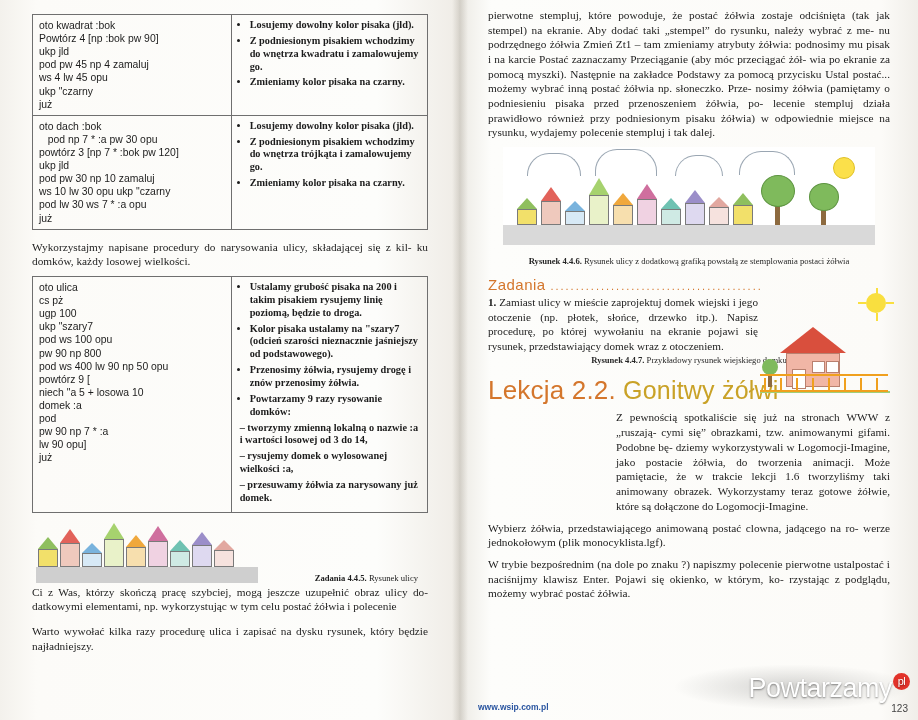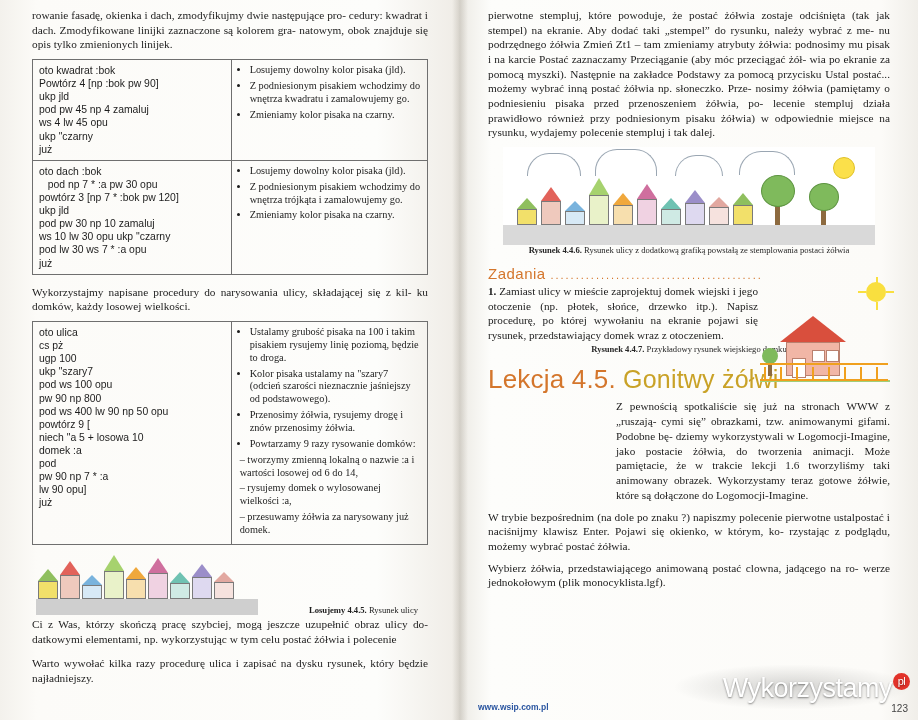--- a/index.html
+++ b/index.html
@@ -70,29 +70,30 @@
     width: 47%;
     font-family: "Liberation Sans", sans-serif;
     font-size: 10.4px;
     line-height: 1.26;
     white-space: pre-wrap;
   }
   .proc-table td.desc {
     font-size: 10.3px;
     line-height: 1.25;
     font-family: "Liberation Serif", serif;
+    font-weight: bold;
   }
   .desc ul { margin: 0; padding-left: 12px; }
   .desc li { margin: 0 0 3px 0; }
 
   
   .figcap {
     font-size: 8.6px;
     text-align: center;
-    margin: 0 0 8px 0;
+    margin: 11px 0 8px 0;
     color: #262626;
   }
   .figcap b { font-weight: bold; }
 
   
   .street {
     position: relative;
     height: 60px;
     width: 222px;
     margin: 6px 0 0 4px;
@@ -281,23 +282,20 @@
 </head>
 <body>
 
 <div class="page">
   <div class="page-left"></div>
   <div class="page-right"></div>
   <div class="gutter"></div>
 
   <div class="col col-left">
 
-    <p class="body">rowanie fasadę, okienka i dach, zmodyfikujmy dwie następujące pro-
-cedury: kwadrat i dach. Zmodyfikowane linijki zaznaczone są kolorem gra-
-natowym, obok znajduje się opis tylko zmienionych linijek.</p>
 
     <table class="proc-table">
       <tbody>
           <tr>
         <td class="code">oto kwadrat :bok
 Powtórz 4 [np :bok pw 90]
 ukp jld
 pod pw 45 np 4 zamaluj
 ws 4 lw 45 opu
 ukp "czarny
@@ -345,25 +343,25 @@
 pod ws 400 lw 90 np 50 opu
 powtórz 9 [
 niech "a 5 + losowa 10
 domek :a
 pod
 pw 90 np 7 * :a
 lw 90 opu]
 już</td>
         <td class="desc">
           <ul>
-            <li>Ustalamy grubość pisaka na 100 i takim pisakiem rysujemy linię poziomą, będzie to droga.</li>
+            <li>Ustalamy grubość pisaka na 200 i takim pisakiem rysujemy linię poziomą, będzie to droga.</li>
             <li>Kolor pisaka ustalamy na "szary7 (odcień szarości nieznacznie jaśniejszy od podstawowego).</li>
             <li>Przenosimy żółwia, rysujemy drogę i znów przenosimy żółwia.</li>
             <li>Powtarzamy 9 razy rysowanie domków:</li>
-            <li style="list-style:none;margin-left:-10px">– tworzymy zmienną lokalną o nazwie :a i wartości losowej od 6 do 14,</li>
+            <li style="list-style:none;margin-left:-10px">– tworzymy zmienną lokalną o nazwie :a i wartości losowej od 3 do 14,</li>
             <li style="list-style:none;margin-left:-10px">– rysujemy domek o wylosowanej wielkości :a,</li>
             <li style="list-style:none;margin-left:-10px">– przesuwamy żółwia za narysowany już domek.</li>
           </ul>
         </td>
       </tr>
     </tbody>
       </table>
 
 
     <div style="position:relative;height:62px;">
@@ -400,21 +398,21 @@
         <div class="house" style="left:156px;">
           <div class="roof" style="border-bottom:13px solid #9b8ec9;"></div>
           <div class="walls" style="height:22px;background:#ded9f0;"></div>
         </div>
         <div class="house" style="left:178px;">
           <div class="roof" style="border-bottom:10px solid #e2a8a0;"></div>
           <div class="walls" style="height:17px;background:#f6e2de;"></div>
         </div>
       </div>
       <div style="position:absolute;right:10px;bottom:2px;font-size:8.6px;">
-        <span class="bold">Losujemy 4.4.5.</span>
+        <span class="bold">Zadania 4.4.5.</span>
         <span>Rysunek ulicy</span>
       </div>
     </div>
 
     <p class="body">Ci z Was, którzy skończą pracę szybciej, mogą jeszcze uzupełnić obraz ulicy do-
 datkowymi elementami, np. wykorzystując w tym celu postać żółwia i polecenie</p>
 
     <p class="body" style="margin-top:10px">Warto wywołać kilka razy procedurę ulica i zapisać na dysku rysunek, który
 będzie najładniejszy.</p>
   </div>
@@ -533,37 +531,37 @@
         </div>
       </div>
     </div>
 
     <div class="figcap" style="margin-top:2px">
       <b>Rysunek 4.4.7.</b>
       <span>Przykładowy rysunek wiejskiego domku</span>
     </div>
 
     <div class="lekcja">
-      <span class="big">Lekcja 4.5.</span>
+      <span class="big">Lekcja 2.2.</span>
       <span class="title2">Gonitwy żółwi</span>
     </div>
 
     <p class="indented">Z pewnością spotkaliście się już na stronach WWW z „ruszają-
 cymi się” obrazkami, tzw. animowanymi gifami. Podobne bę-
 dziemy wykorzystywali w Logomocji-Imagine, jako postacie
 żółwia, do tworzenia animacji. Może pamiętacie, że w trakcie
 lekcji 1.6 tworzyliśmy taki animowany obrazek. Wykorzystamy
 teraz gotowe żółwie, które są dołączone do Logomocji-Imagine.</p>
+    <p class="body">Wybierz żółwia, przedstawiającego animowaną postać clowna, jadącego na ro-
+werze jednokołowym (plik monocyklista.lgf).</p>
     <p class="body">W trybie bezpośrednim (na dole po znaku ?) napiszmy polecenie pierwotne
 ustalpostać i naciśnijmy klawisz Enter. Pojawi się okienko, w którym, ko-
 rzystając z podglądu, możemy wybrać postać żółwia.</p>
-    <p class="body">Wybierz żółwia, przedstawiającego animowaną postać clowna, jadącego na ro-
-werze jednokołowym (plik monocyklista.lgf).</p>
   </div>
 
   <div class="footer">www.wsip.com.pl</div>
   <div class="pagenum">123</div>
 
   <div class="wm-shadow"></div>
   <div class="watermark">
-    <span>Wykorzystamy</span><span class="pl">pl</span>
+    <span>Powtarzamy</span><span class="pl">pl</span>
   </div>
 </div>
 
 </body></html>

